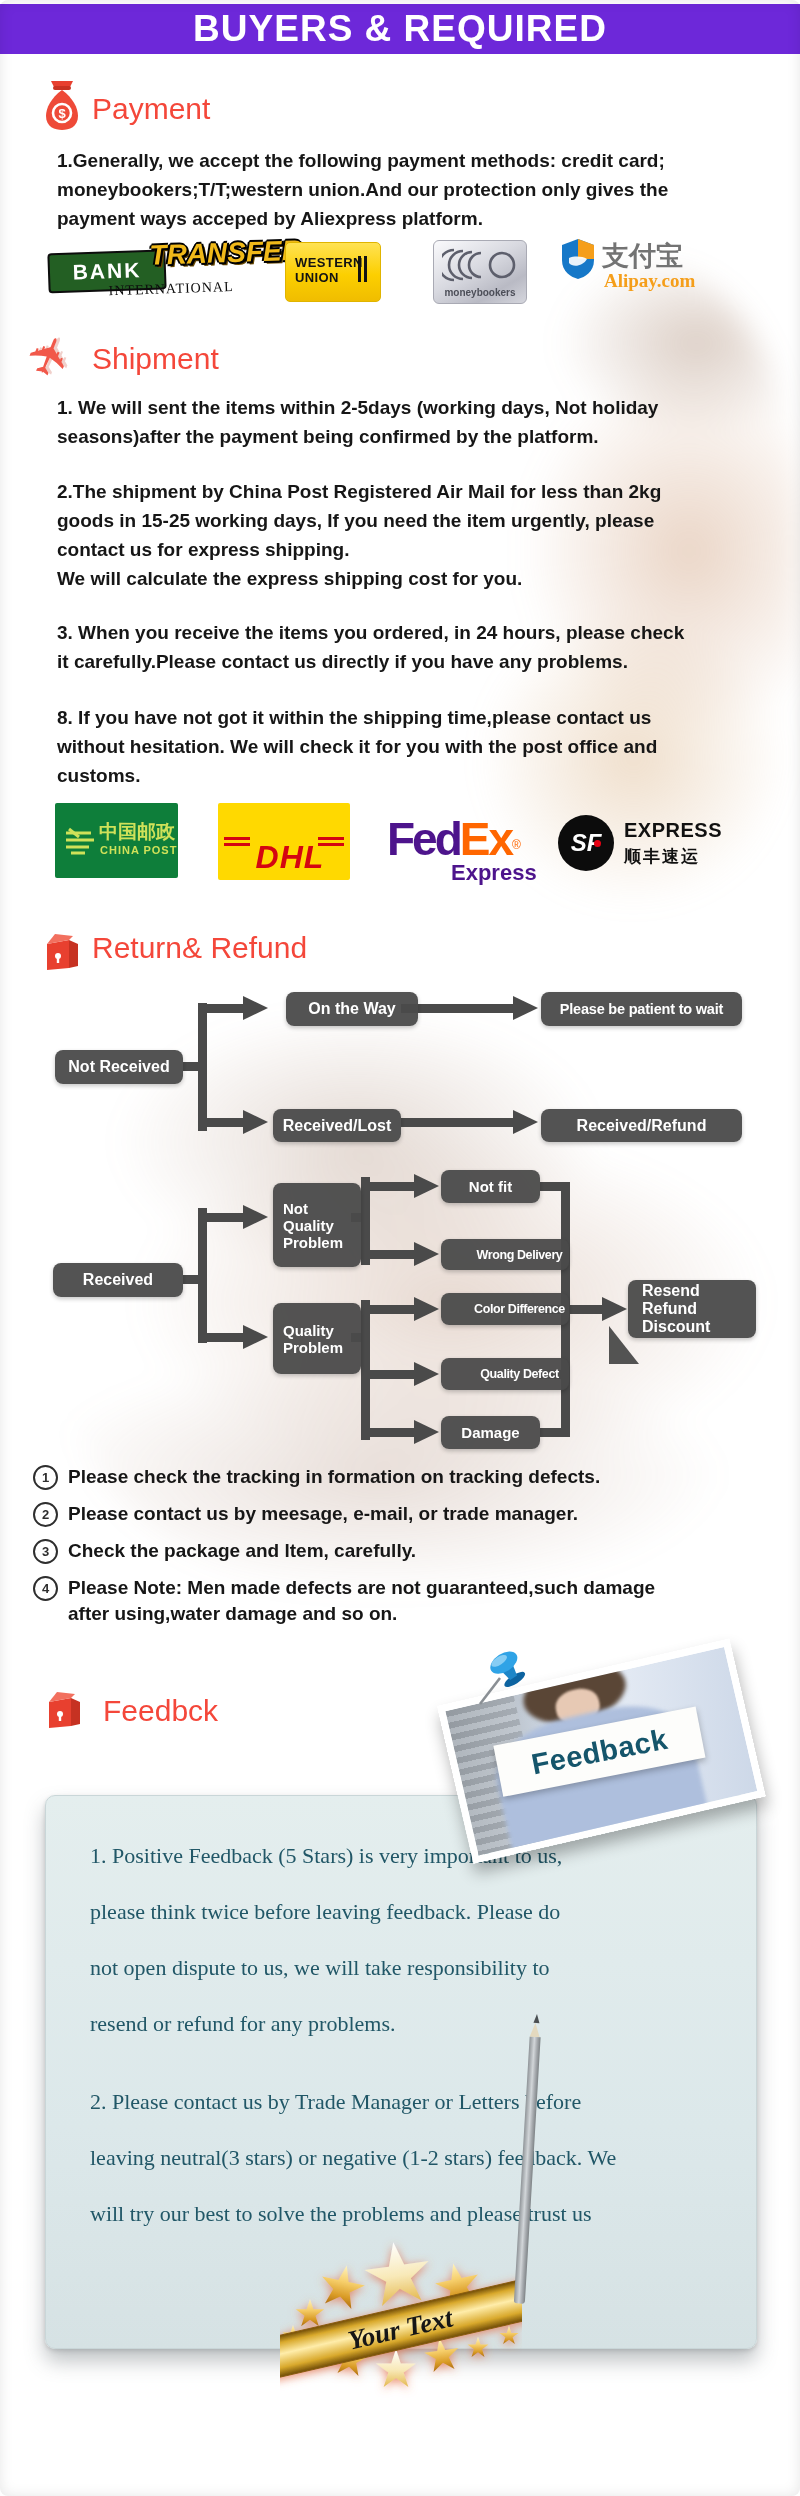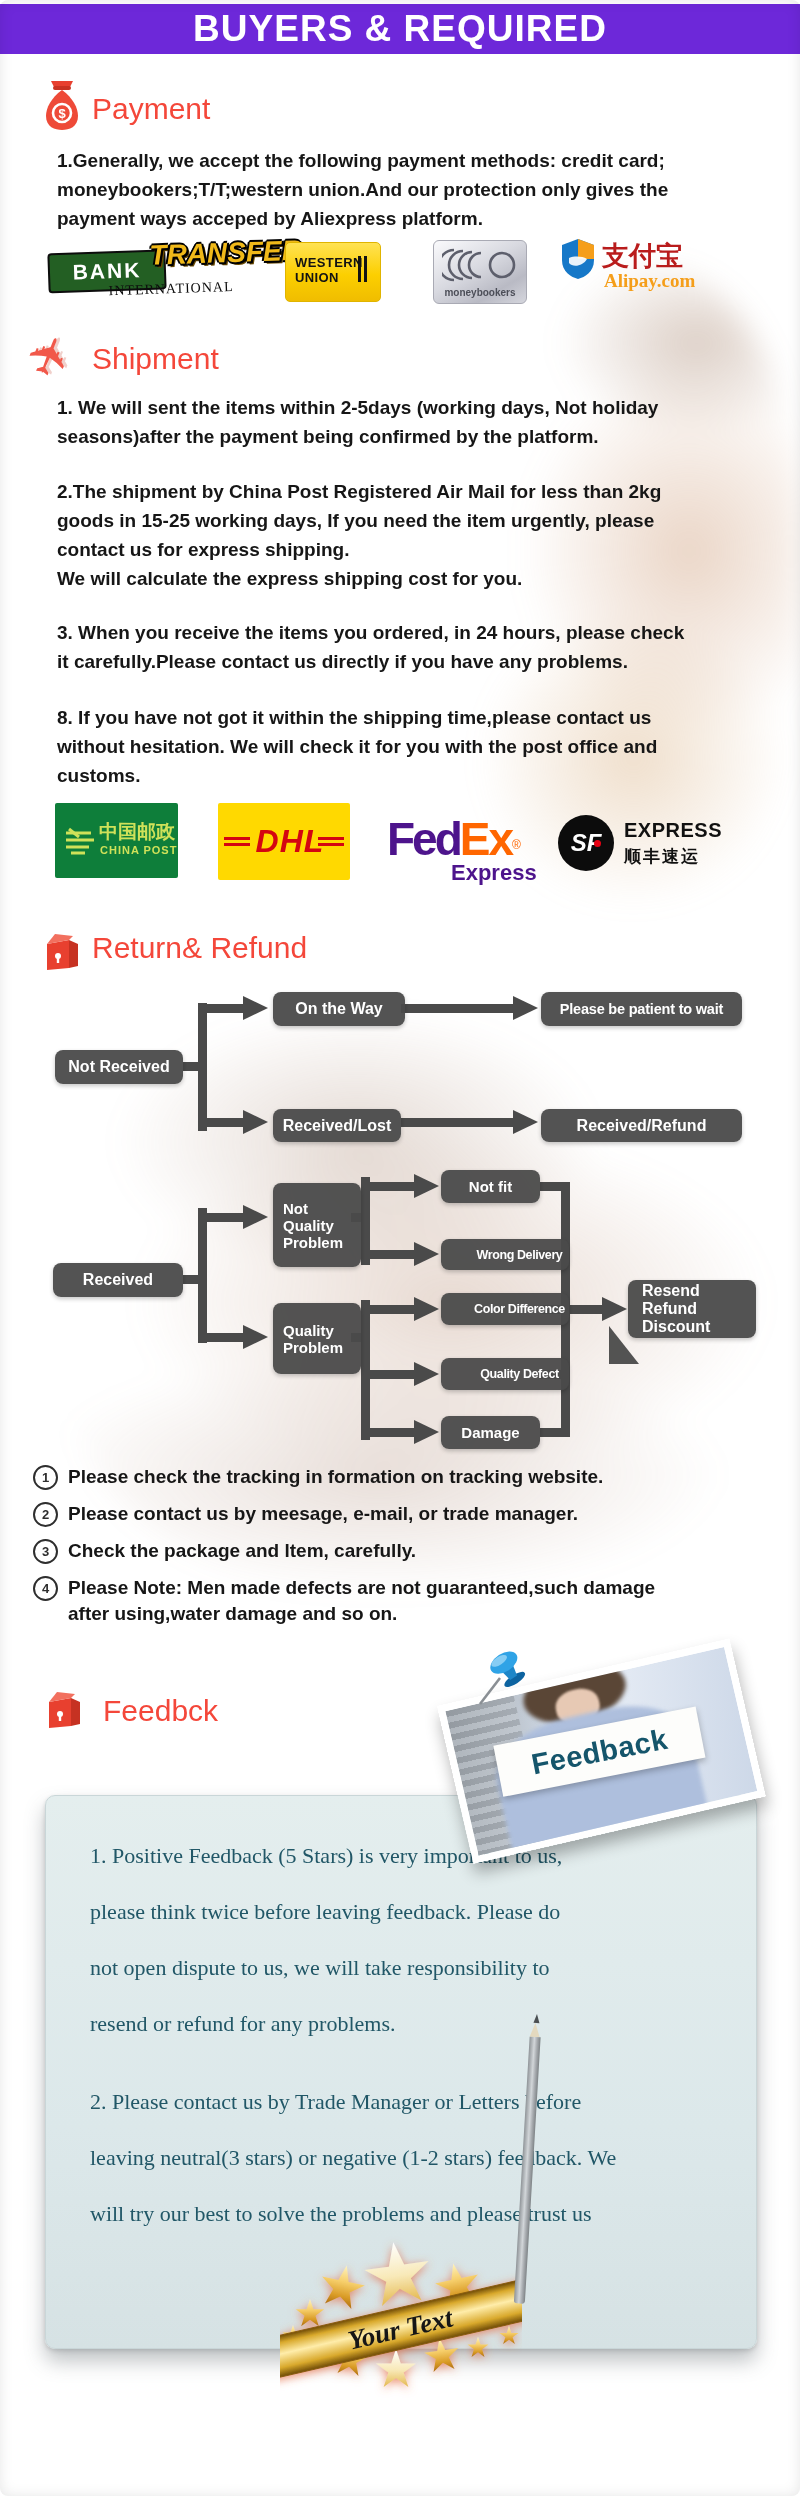--- a/index.html
+++ b/index.html
@@ -41,29 +41,29 @@
   .bt .intl{position:absolute;left:62px;top:42px;font-family:"Liberation Serif",serif;font-size:14px;color:#0d0d0d;letter-spacing:1px;}
   .wu{left:285px;top:242px;width:94px;height:58px;border-radius:5px;border:1px solid #e0b400;
       background:linear-gradient(#ffe253,#fccf00 55%,#f0bd00);}
   .wu .t{position:absolute;left:9px;top:12px;color:#131313;font-weight:900;font-size:13px;line-height:15px;letter-spacing:.4px;}
   .wu .bars{position:absolute;right:12px;top:13px;width:10px;height:26px;
       background:linear-gradient(90deg,#131313 0 2.5px,transparent 2.5px 6px,#131313 6px 8.5px,transparent 8.5px);}
   .mb{left:433px;top:240px;width:92px;height:62px;border-radius:6px;border:1px solid #a9aab4;
       background:linear-gradient(150deg,#fafafc 0%,#d8d9e0 45%,#b9bac4 75%,#d5d6dd 100%);}
   .mb .lab{position:absolute;left:0;right:0;bottom:5px;text-align:center;font-size:10px;font-weight:700;color:#4c4e58;}
   .alipay{left:560px;top:236px;width:230px;height:66px;}
-  .alipay .cn{position:absolute;left:42px;top:2px;font-size:27px;font-weight:700;color:#b91c1c;}
+  .alipay .cn{position:absolute;left:42px;top:2px;font-size:27px;font-weight:700;color:#737373;}
   .alipay .en{position:absolute;left:44px;top:34px;font-family:"Liberation Serif",serif;font-size:19px;font-weight:700;color:#f59e1a;}
 
   
   .cp{left:55px;top:803px;width:123px;height:75px;background:#0e7e3a;border-radius:2px;}
   .cp .cn{position:absolute;left:44px;top:16px;font-size:19px;font-weight:700;color:#cfe159;}
   .cp .en{position:absolute;left:45px;top:41px;font-size:11px;font-weight:700;color:#cfe159;letter-spacing:1px;}
   .dhl{left:218px;top:803px;width:132px;height:77px;background:#ffd900;border-radius:2px;}
-  .dhl .word{position:absolute;left:0;right:0;top:22px;text-align:center;font-size:32px;line-height:32px;font-weight:900;font-style:italic;color:#d40511;letter-spacing:1px;padding-left:12px;}
+  .dhl .word{position:absolute;left:0;right:0;top:38px;text-align:center;font-size:32px;line-height:32px;font-weight:900;font-style:italic;color:#d40511;letter-spacing:1px;padding-left:12px;}
   .dhl .l,.dhl .r{position:absolute;top:34px;width:26px;height:13px;
       background:repeating-linear-gradient(180deg,#d40511 0 3px,transparent 3px 6.5px);}
   .dhl .l{left:6px;} .dhl .r{right:6px;}
   .fedex{left:387px;top:812px;width:165px;height:78px;}
   .fedex .fed{font-size:46px;font-weight:900;letter-spacing:-3px;color:#4d148c;}
   .fedex .ex{font-size:46px;font-weight:900;letter-spacing:-2px;color:#ff6600;}
   .fedex .reg{font-size:12px;color:#ff6600;vertical-align:super;}
   .fedex .expr{position:absolute;left:64px;top:48px;font-size:22px;font-weight:700;color:#4d148c;}
   .sf{left:558px;top:815px;width:230px;height:64px;}
   .sf .circ{position:absolute;left:0;top:0;width:56px;height:56px;border-radius:50%;background:#0c0c0c;display:flex;align-items:center;justify-content:center;}
@@ -223,21 +223,21 @@
   <svg class="abs" style="left:43px;top:930px;z-index:3" width="38" height="42" viewBox="0 0 38 42">
     <path d="M4 14 L26 10 L26 38 L4 40 Z" fill="#e8402f"></path>
     <path d="M26 10 L35 14 L35 36 L26 38 Z" fill="#c63222"></path>
     <path d="M4 14 L12 4 L30 6 L26 10 Z" fill="#f2705f"></path>
     <circle cx="15" cy="26" r="3" fill="#fff"></circle>
       <rect x="13.8" y="27" width="2.4" height="6" fill="#fff"></rect>
   </svg>
   <div class="abs hdr" style="left:92px;top:931px">Return&amp; Refund</div>
 
   <div class="fbox" style="left:55px;top:1050px;width:128px;height:34px">Not Received</div>
-  <div class="fbox" style="left:273px;top:992px;width:132px;height:34px">On the Way</div>
+  <div class="fbox" style="left:286px;top:992px;width:132px;height:34px">On the Way</div>
   <div class="fbox" style="left:541px;top:992px;width:201px;height:34px;font-size:14.5px;letter-spacing:-.2px">Please be patient to wait</div>
   <div class="fbox" style="left:273px;top:1109px;width:128px;height:33px">Received/Lost</div>
   <div class="fbox" style="left:541px;top:1109px;width:201px;height:33px">Received/Refund</div>
   <div class="cl" style="left:183px;top:1062px;width:20px;height:9px"></div>
   <div class="cl" style="left:198px;top:1003px;width:9px;height:128px"></div>
   <div class="cl" style="left:207px;top:1004px;width:36px;height:9px"></div>
   <div class="ah" style="left:243px;top:996px"></div>
   <div class="cl" style="left:207px;top:1118px;width:36px;height:9px"></div>
   <div class="ah" style="left:243px;top:1110px"></div>
   <div class="cl" style="left:401px;top:1004px;width:112px;height:9px"></div>
@@ -284,21 +284,21 @@
   <div class="cl" style="left:540px;top:1250px;width:25px;height:9px"></div>
   <div class="cl" style="left:540px;top:1370px;width:25px;height:9px"></div>
   <div class="cl" style="left:540px;top:1428px;width:25px;height:9px"></div>
   <div class="cl" style="left:561px;top:1182px;width:9px;height:255px"></div>
   <div class="cl" style="left:540px;top:1305px;width:62px;height:9px"></div>
   <div class="ah" style="left:602px;top:1297px"></div>
 
   <div class="abs nlist">
     <div class="nrow">
       <span class="ncirc">1</span>
-      <div class="ntext">Please check the tracking in formation on tracking website.</div>
+      <div class="ntext">Please check the tracking in formation on tracking defects.</div>
     </div>
     <div class="nrow">
       <span class="ncirc">2</span>
       <div class="ntext">Please contact us by meesage, e-mail, or trade manager.</div>
     </div>
     <div class="nrow">
       <span class="ncirc">3</span>
       <div class="ntext">Check the package and ltem, carefully.</div>
     </div>
     <div class="nrow">

